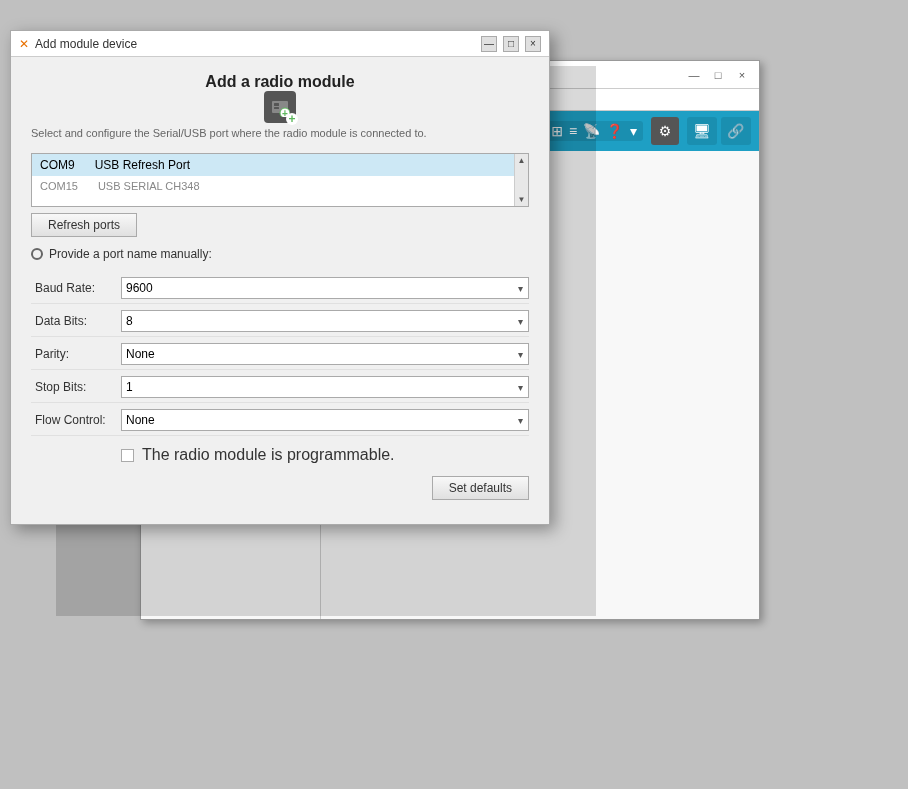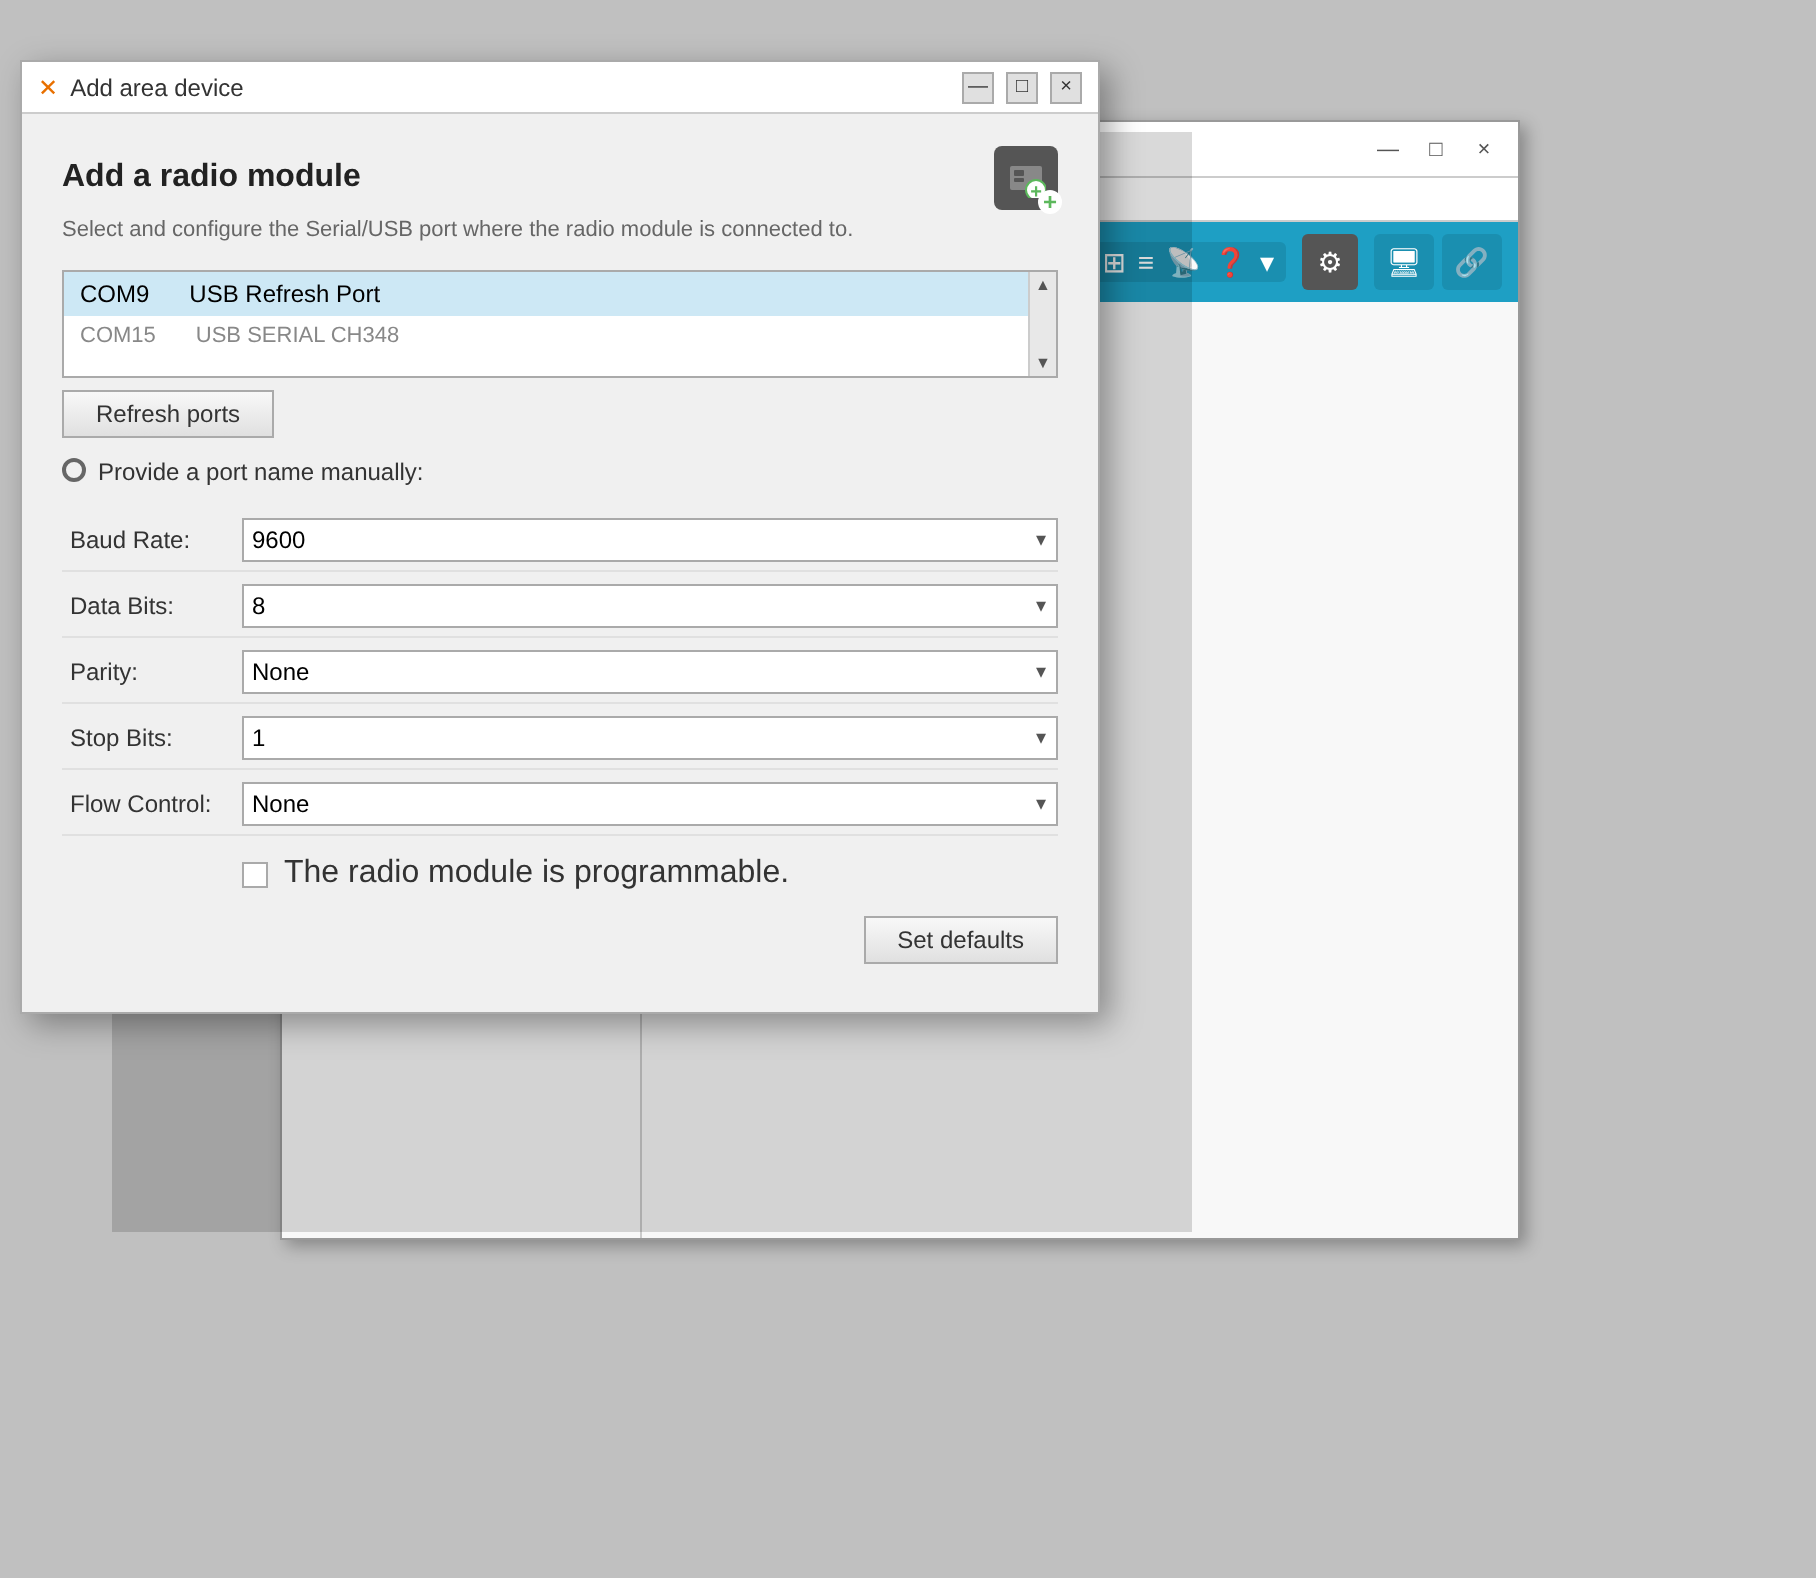--- a/index.html
+++ b/index.html
@@ -310,20 +310,21 @@
     }
 
     .dialog-heading {
       font-size: 16px;
       font-weight: bold;
       color: #222;
       margin-bottom: 4px;
       display: flex;
       align-items: center;
       justify-content: space-between;
+      flex-direction: column;
     }
 
     .dialog-add-icon {
       width: 32px;
       height: 32px;
       background: #555;
       border-radius: 4px;
       display: flex;
       align-items: center;
       justify-content: center;
@@ -436,21 +437,21 @@
       font-size: 12px;
       cursor: pointer;
       color: #333;
     }
 
     .manual-port-label {
       font-size: 12px;
       color: #333;
       margin-bottom: 12px;
       display: flex;
-      align-items: flex-start;
+      align-items: center;
       gap: 6px;
     }
 
     .form-section {
       margin-bottom: 0;
     }
 
     .form-row {
       display: flex;
       align-items: center;
@@ -659,21 +660,21 @@
   </div>
 
   <div class="dialog-shadow"></div>
 
   <div class="dialog-wrapper">
     <div class="dialog">
 
       <div class="dialog-title-bar">
         <div class="dialog-title-left">
           <span class="dialog-icon">✕</span>
-          <span class="dialog-title-text">Add area device</span>
+          <span class="dialog-title-text">Add module device</span>
         </div>
         <div class="dialog-title-controls">
           <div class="dialog-ctrl-btn">—</div>
           <div class="dialog-ctrl-btn">□</div>
           <div class="dialog-ctrl-btn">×</div>
         </div>
       </div>
 
       <div class="dialog-body">
         <div class="dialog-heading">

